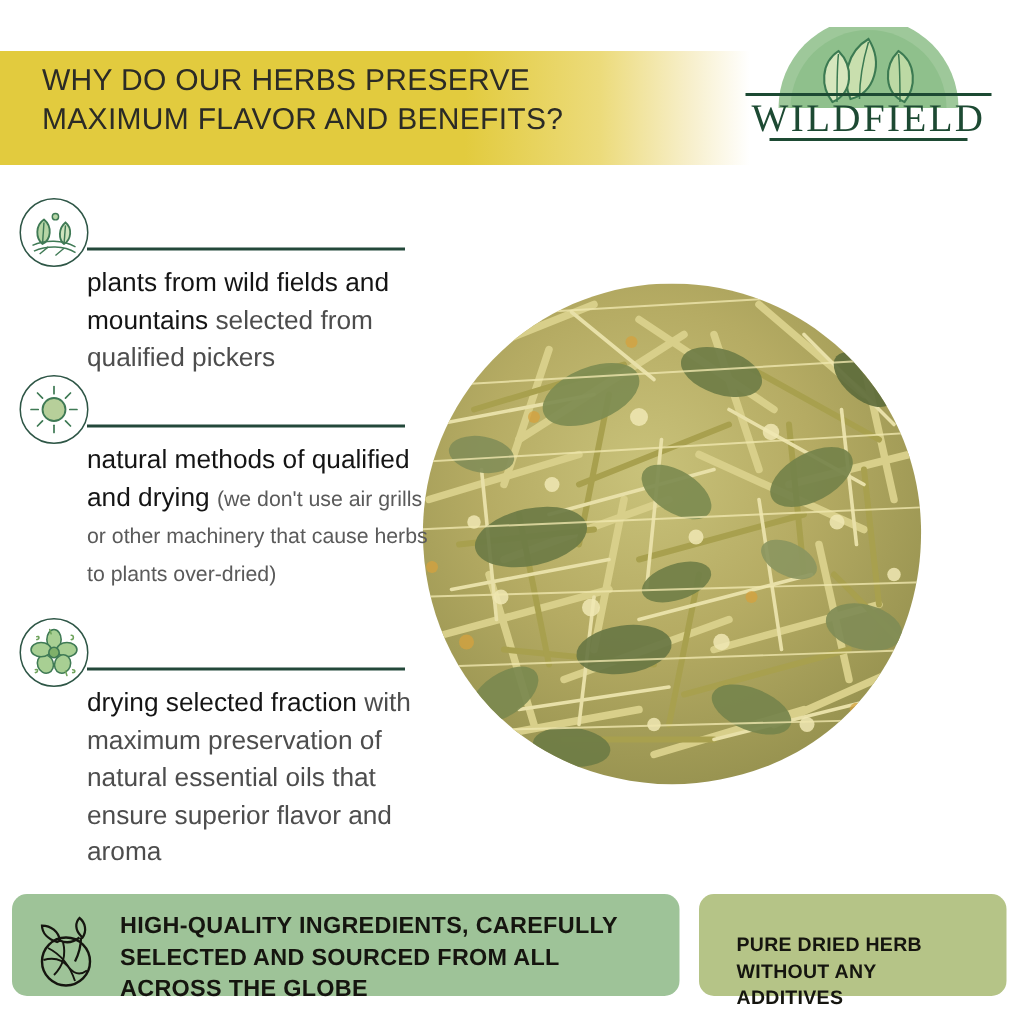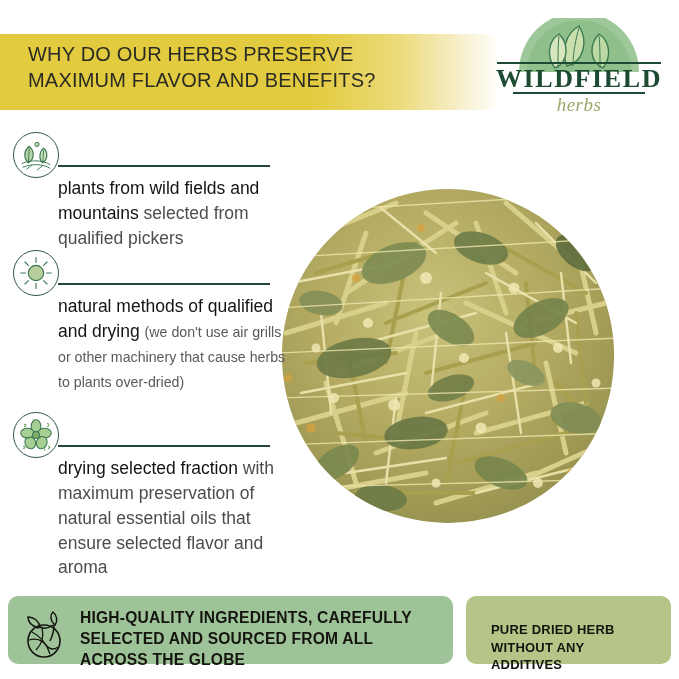--- a/index.html
+++ b/index.html
@@ -25,21 +25,21 @@
     color:#2b2b26;letter-spacing:.2px;
     white-space:pre-line;
   }
 
   
   .logo{position:absolute;left:489px;top:18px;width:180px;height:104px;}
   .logo-mark{position:absolute;left:24px;top:0px;width:132px;height:54px;}
   .logo-name{
     position:absolute;left:0;top:46px;width:180px;text-align:center;
     font-family:"Liberation Serif", serif;
-    font-size:26px;letter-spacing:1.6px;color:#1d4a33;font-weight:bold;
+    font-size:26px;letter-spacing:1.6px;color:#1d4a33;font-weight:normal;
   }
   .logo-sub{
     position:absolute;left:0;top:76px;width:180px;text-align:center;
     font-family:"Liberation Serif", serif;
     font-style:italic;font-size:19px;color:#9aa86a;letter-spacing:.5px;
   }
   .logo-rule{position:absolute;height:1.6px;background:#1d4a33;}
   .logo-rule.top{left:8px;top:44px;width:164px;}
   .logo-rule.bot{left:24px;top:74px;width:132px;}
 
@@ -109,21 +109,20 @@
           <g stroke="#3c7a52" stroke-width="1" fill="none">
             <path d="M60 48 C60 34 63 20 66 10"></path>
             <path d="M45 50 C45 38 45 26 46 18"></path>
             <path d="M87 50 C87 38 87 26 86 18"></path>
           </g>
         </svg>
       </div>
       <div class="logo-rule top"></div>
       <div class="logo-name">WILDFIELD</div>
       <div class="logo-rule bot"></div>
-      <div class="logo-sub">herbs</div>
     </div>
   </div>
 
   <div class="pile">
     <svg viewBox="0 0 344 345" width="344" height="345">
       <defs>
         <clipPath id="pileclip">
           <path d="M172 6 C262 6 336 78 338 168 C340 258 276 338 172 340 C68 338 4 258 6 168 C8 78 82 6 172 6 Z"></path>
         </clipPath>
         <radialGradient id="pileBase" cx="45%" cy="38%" r="72%">
@@ -303,21 +302,21 @@
           <path d="M35 11 C37 11 37 14 35 14"></path>
           <path d="M10 35 C12 34 12 37 10 37"></path>
           <path d="M36 35 C38 35 38 37 36 37"></path>
           <path d="M20 7 L21 10"></path>
             <path d="M31 36 L32 39"></path>
         </g>
       </svg>
     </div>
     <div class="bullet-rule"></div>
     <div class="bullet-text">
-      <b>drying selected fraction </b><span>with maximum preservation of natural essential oils that ensure selected flavor and aroma</span>
+      <b>drying selected fraction </b><span>with maximum preservation of natural essential oils that ensure superior flavor and aroma</span>
     </div>
   </div>
 
   <div class="banner banner-left">
     <div class="banner-icon">
       <svg viewBox="0 0 52 52" width="52" height="52">
         <circle cx="24" cy="31" r="16" fill="none" stroke="#15150f" stroke-width="1.6"></circle>
         <path d="M12 22 C20 26 26 32 30 44" fill="none" stroke="#15150f" stroke-width="1.3"></path>
         <path d="M16 40 C22 34 24 26 22 18" fill="none" stroke="#15150f" stroke-width="1.3"></path>
         <path d="M9 30 C16 28 22 30 26 35 C30 40 34 40 38 37" fill="none" stroke="#15150f" stroke-width="1.3"></path>

